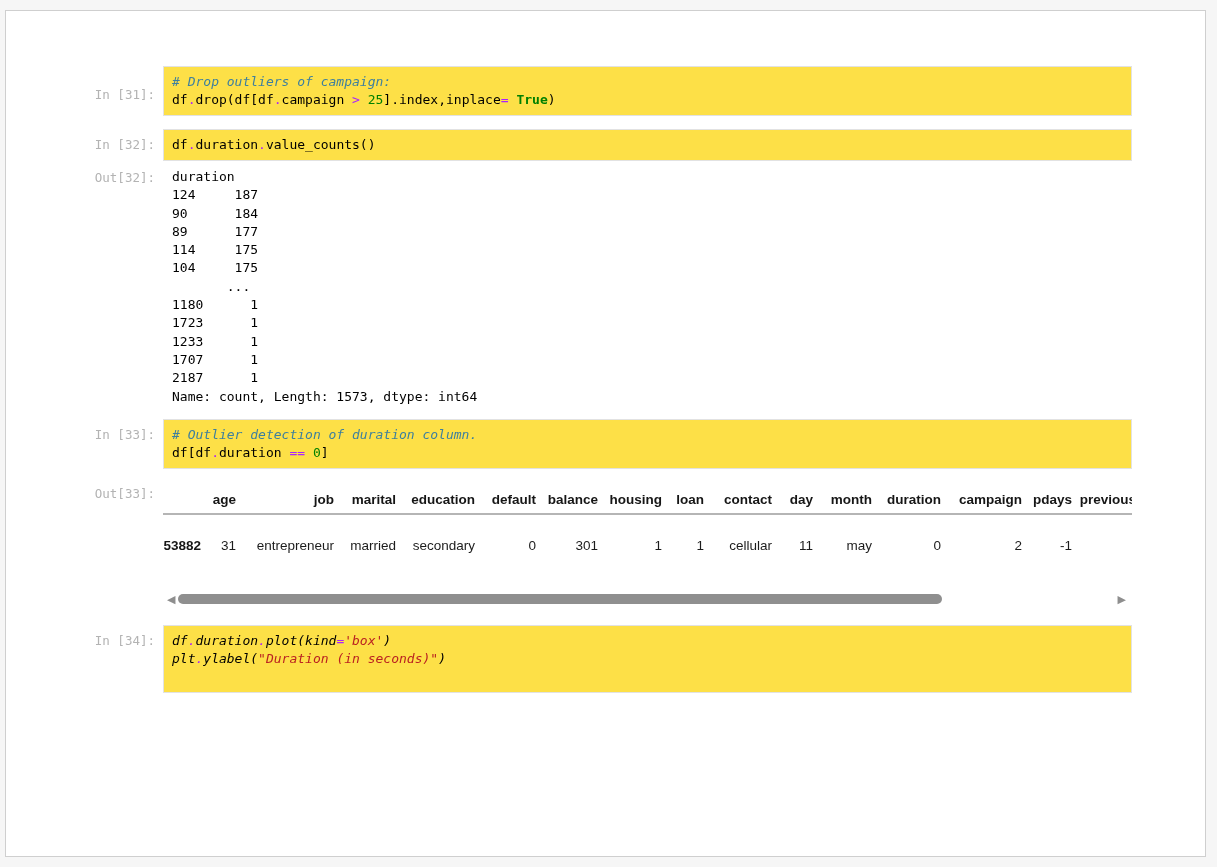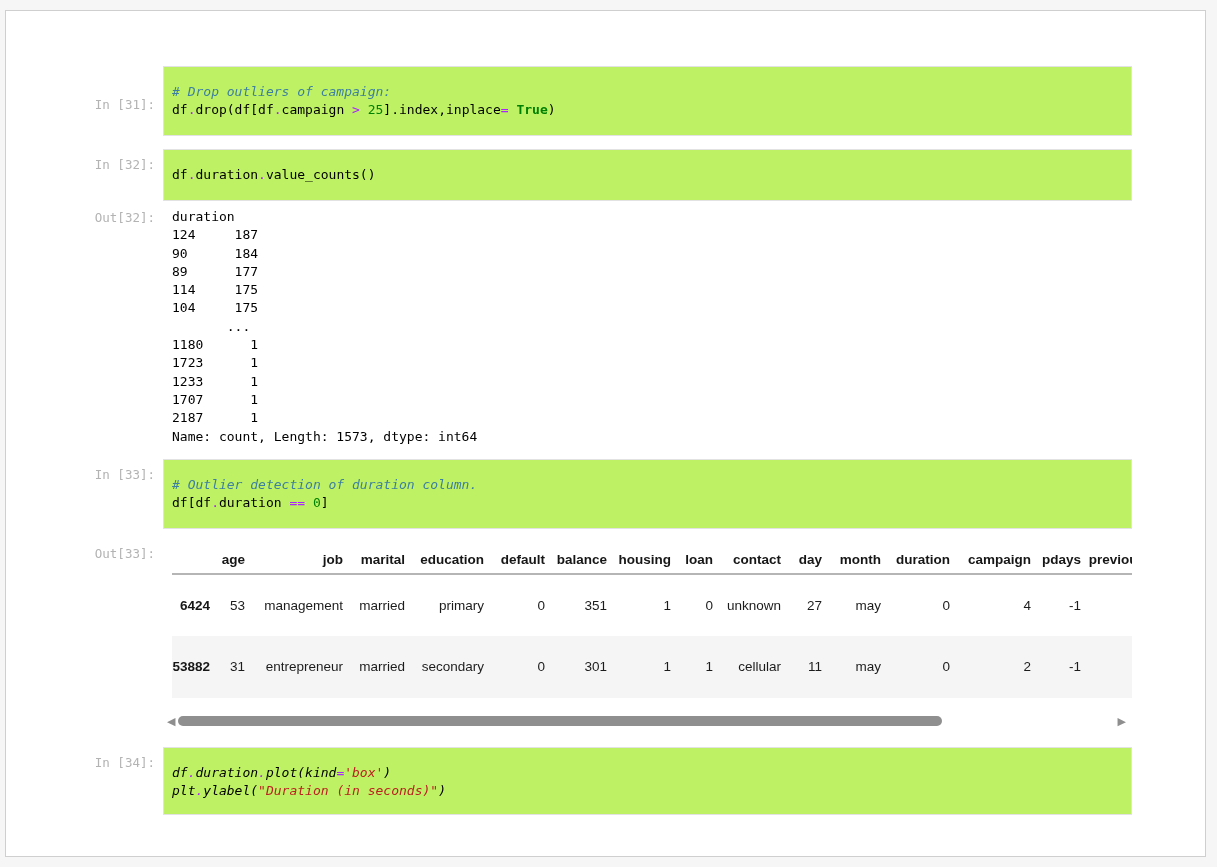--- a/index.html
+++ b/index.html
@@ -1,34 +1,34 @@
 <!DOCTYPE html>
 <html><head>
 <meta charset="utf-8">
 <style>
   html,body{margin:0;padding:0;}
   body{width:1217px;height:867px;background:#f6f6f6;font-family:"Liberation Sans",sans-serif;position:relative;}
   .page{position:absolute;left:5px;top:10px;width:1199px;height:845px;background:#ffffff;border:1px solid #cfcfcf;overflow:hidden;}
   .row{display:flex;align-items:stretch;}
   .prompt{flex:0 0 157px;width:157px;box-sizing:border-box;text-align:right;padding:7px 8px 0 0;
           font-family:"DejaVu Sans Mono","Liberation Mono",monospace;font-size:12.5px;line-height:18px;color:#b3b3b3;white-space:nowrap;}
-  .inputarea{width:969px;box-sizing:border-box;background:#bef264;border:1px solid #e2e2e2;padding:16px 8px;
+  .inputarea{width:969px;box-sizing:border-box;background:#fde047;border:1px solid #e2e2e2;padding:6px 8px;
              font-family:"DejaVu Sans Mono","Liberation Mono",monospace;font-size:13px;line-height:18px;color:#000;}
   .cm-line{white-space:pre;min-height:18px;}
   .tk-com{color:#3D7F9E;font-style:italic;}
   .tk-op{color:#AA22FF;}
   .tk-num{color:#008000;}
   .tk-kw{color:#008000;font-weight:bold;}
   .tk-str{color:#BA2121;}
   .tk-pl{color:#000;}
   pre.out{margin:0 0 0 9px;padding:0;font-family:"DejaVu Sans Mono","Liberation Mono",monospace;font-size:13px;line-height:18.3px;color:#000;}
   .mt55{margin-top:55px;align-items:center;} .mt13{margin-top:13px;} .mt7{margin-top:7px;} .mt10{margin-top:10px;} .mt12{margin-top:12px;} .mt15{margin-top:15px;}
   .h68{height:68px;font-style:italic;}
   .table-clip{width:969px;overflow:hidden;}
-  table.df{border-collapse:collapse;table-layout:fixed;width:980px;margin-left:9px;font-size:13.5px;color:#1c1c1c;}
+  table.df{border-collapse:collapse;table-layout:fixed;width:980px;font-size:13.5px;color:#1c1c1c;}
   .df th,.df td{padding:0 7px 0 0;text-align:right;white-space:nowrap;font-weight:normal;}
   .df thead th{height:28px;vertical-align:bottom;padding-bottom:6px;border-bottom:2px solid #b5b5b5;font-weight:bold;color:#161616;}
   .df tbody tr{height:62px;}
   .df tbody tr:nth-child(even){background:#f5f5f5;}
   .df tbody th{font-weight:bold;color:#161616;}
   .scrollwrap{position:relative;width:969px;height:22px;}
   .thumb{position:absolute;left:15px;top:6px;width:764px;height:10px;border-radius:5px;background:#8f8f8f;cursor:pointer;}
   .sarrow{position:absolute;top:3px;font-size:11px;line-height:16px;color:#8e8e8e;cursor:pointer;user-select:none;}
   .sarrow.left{left:4px;} .sarrow.right{right:6px;}
 </style>
@@ -114,38 +114,20 @@
               <th>day</th>
               <th>month</th>
               <th>duration</th>
               <th>campaign</th>
               <th>pdays</th>
               <th>previous</th>
             </tr>
           </thead>
           <tbody>
             <tr>
-              <th>6424</th>
-              <td>53</td>
-              <td>management</td>
-              <td>married</td>
-              <td>primary</td>
-              <td>0</td>
-              <td>351</td>
-              <td>1</td>
-              <td>0</td>
-              <td>unknown</td>
-              <td>27</td>
-              <td>may</td>
-              <td>0</td>
-              <td>4</td>
-              <td>-1</td>
-              <td></td>
-            </tr>
-            <tr>
               <th>53882</th>
               <td>31</td>
               <td>entrepreneur</td>
               <td>married</td>
               <td>secondary</td>
               <td>0</td>
               <td>301</td>
               <td>1</td>
               <td>1</td>
               <td>cellular</td>

